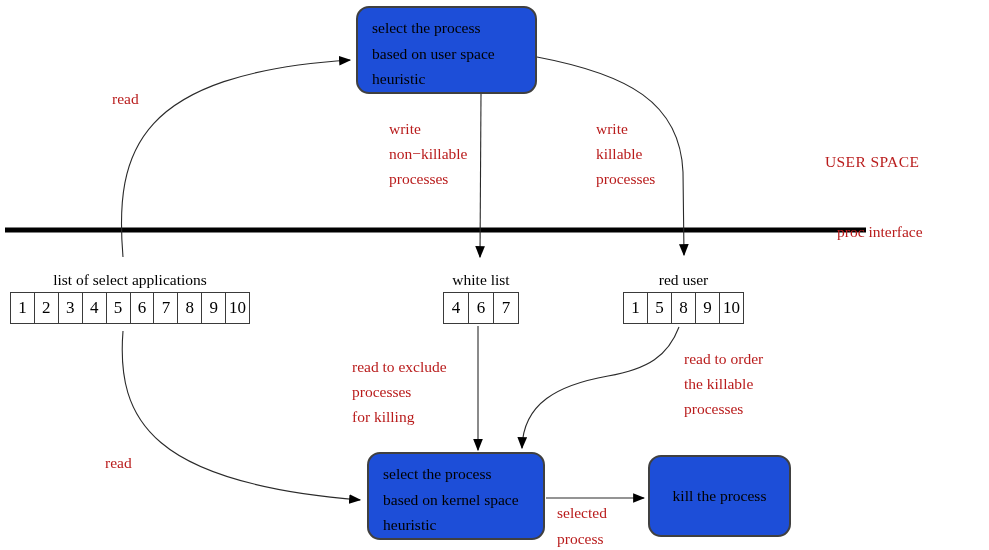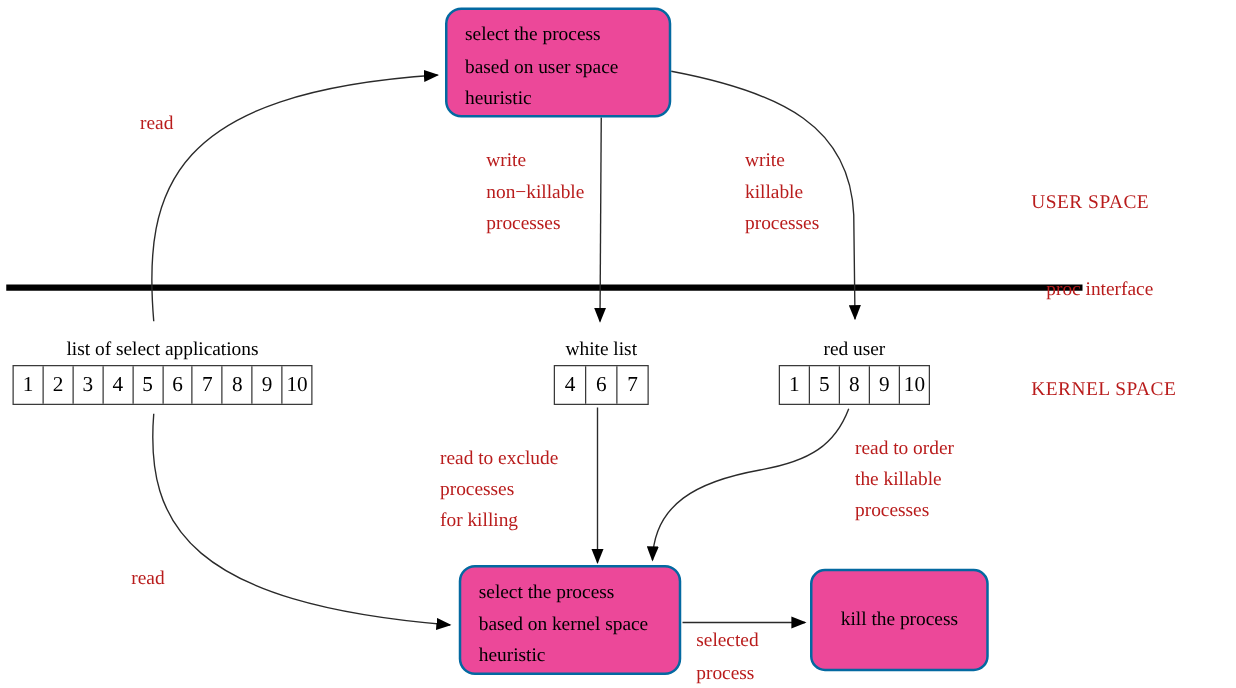--- a/index.html
+++ b/index.html
@@ -20,23 +20,23 @@
   .lbl {
     position: absolute;
     font-size: 15.5px;
     line-height: 25px;
     white-space: pre-line;
     color: #b91c1c;
   }
   .caps { letter-spacing: 0.4px; margin-left: 22px; }
   .box {
     position: absolute;
-    border: 2px solid #0369a1;
+    border: 2px solid #404040;
     border-radius: 13px;
-    background: #ec4899;
+    background: #1d4ed8;
     font-size: 15.5px;
     line-height: 25.5px;
     white-space: pre-line;
     box-sizing: border-box;
     padding: 7px 6px 0 14px;
   }
   .box.center {
     display: flex;
     align-items: center;
     justify-content: center;
@@ -88,37 +88,36 @@
   </svg>
 
   <div class="box" style="left:356px; top:6px; width:181px; height:88px;">select the process
 based on user space
 heuristic</div>
 
   <div class="box" style="left:367px; top:452px; width:178px; height:88px;">select the process
 based on kernel space
 heuristic</div>
 
-  <div class="box center" style="left:648px; top:455px; width:143px; height:82px;border-radius:12px;">kill the process</div>
+  <div class="box center" style="left:648px; top:455px; width:143px; height:82px;">kill the process</div>
 
   <div class="lbl" style="left:112px; top:86px;">read</div>
 
   <div class="lbl" style="left:389px; top:116px;">write
 non−killable
 processes</div>
 
   <div class="lbl" style="left:596px; top:116px;">write
 killable
 processes</div>
 
   <div class="lbl caps" style="left:803px; top:149px;">USER SPACE</div>
 
   <div class="lbl" style="left:837px; top:219px;">proc interface</div>
 
-  <div class="lbl caps" style="left:803px; top:299px;">KERNEL SPACE</div>
 
   <div class="lbl" style="left:352px; top:354px;">read to exclude
 processes
 for killing</div>
 
   <div class="lbl" style="left:684px; top:346px;">read to order
 the killable
 processes</div>
 
   <div class="lbl" style="left:105px; top:450px;">read</div>

